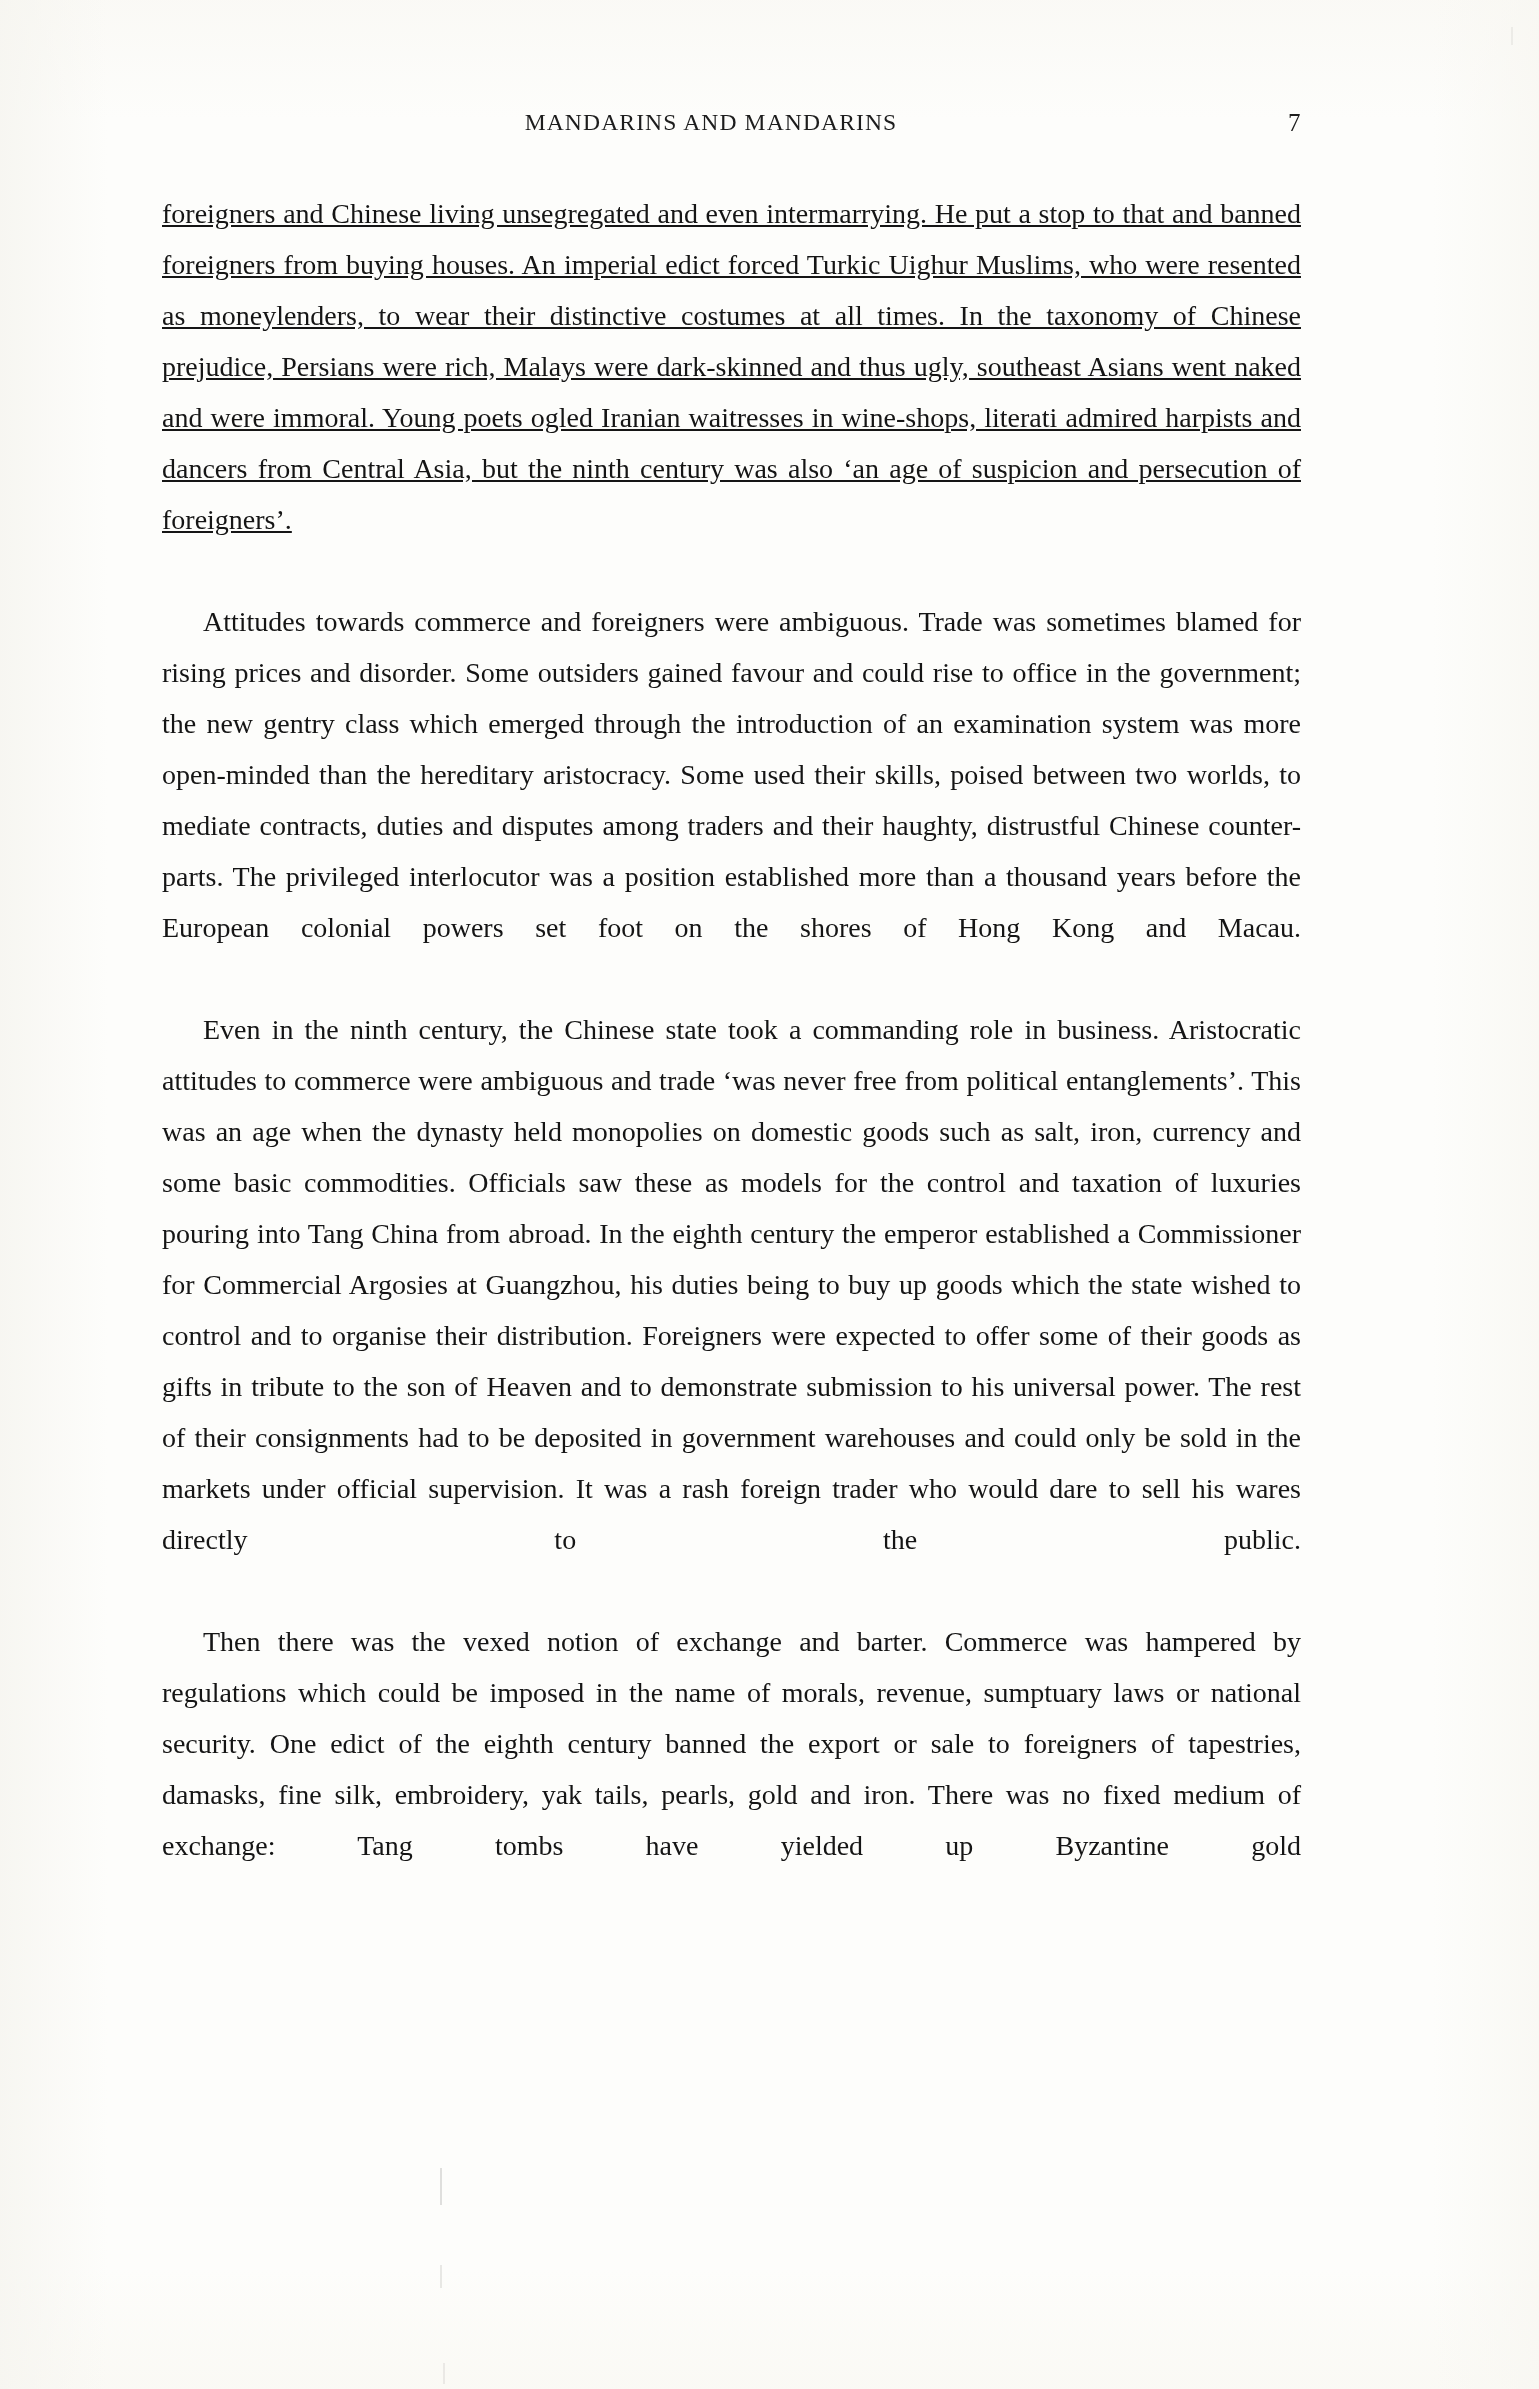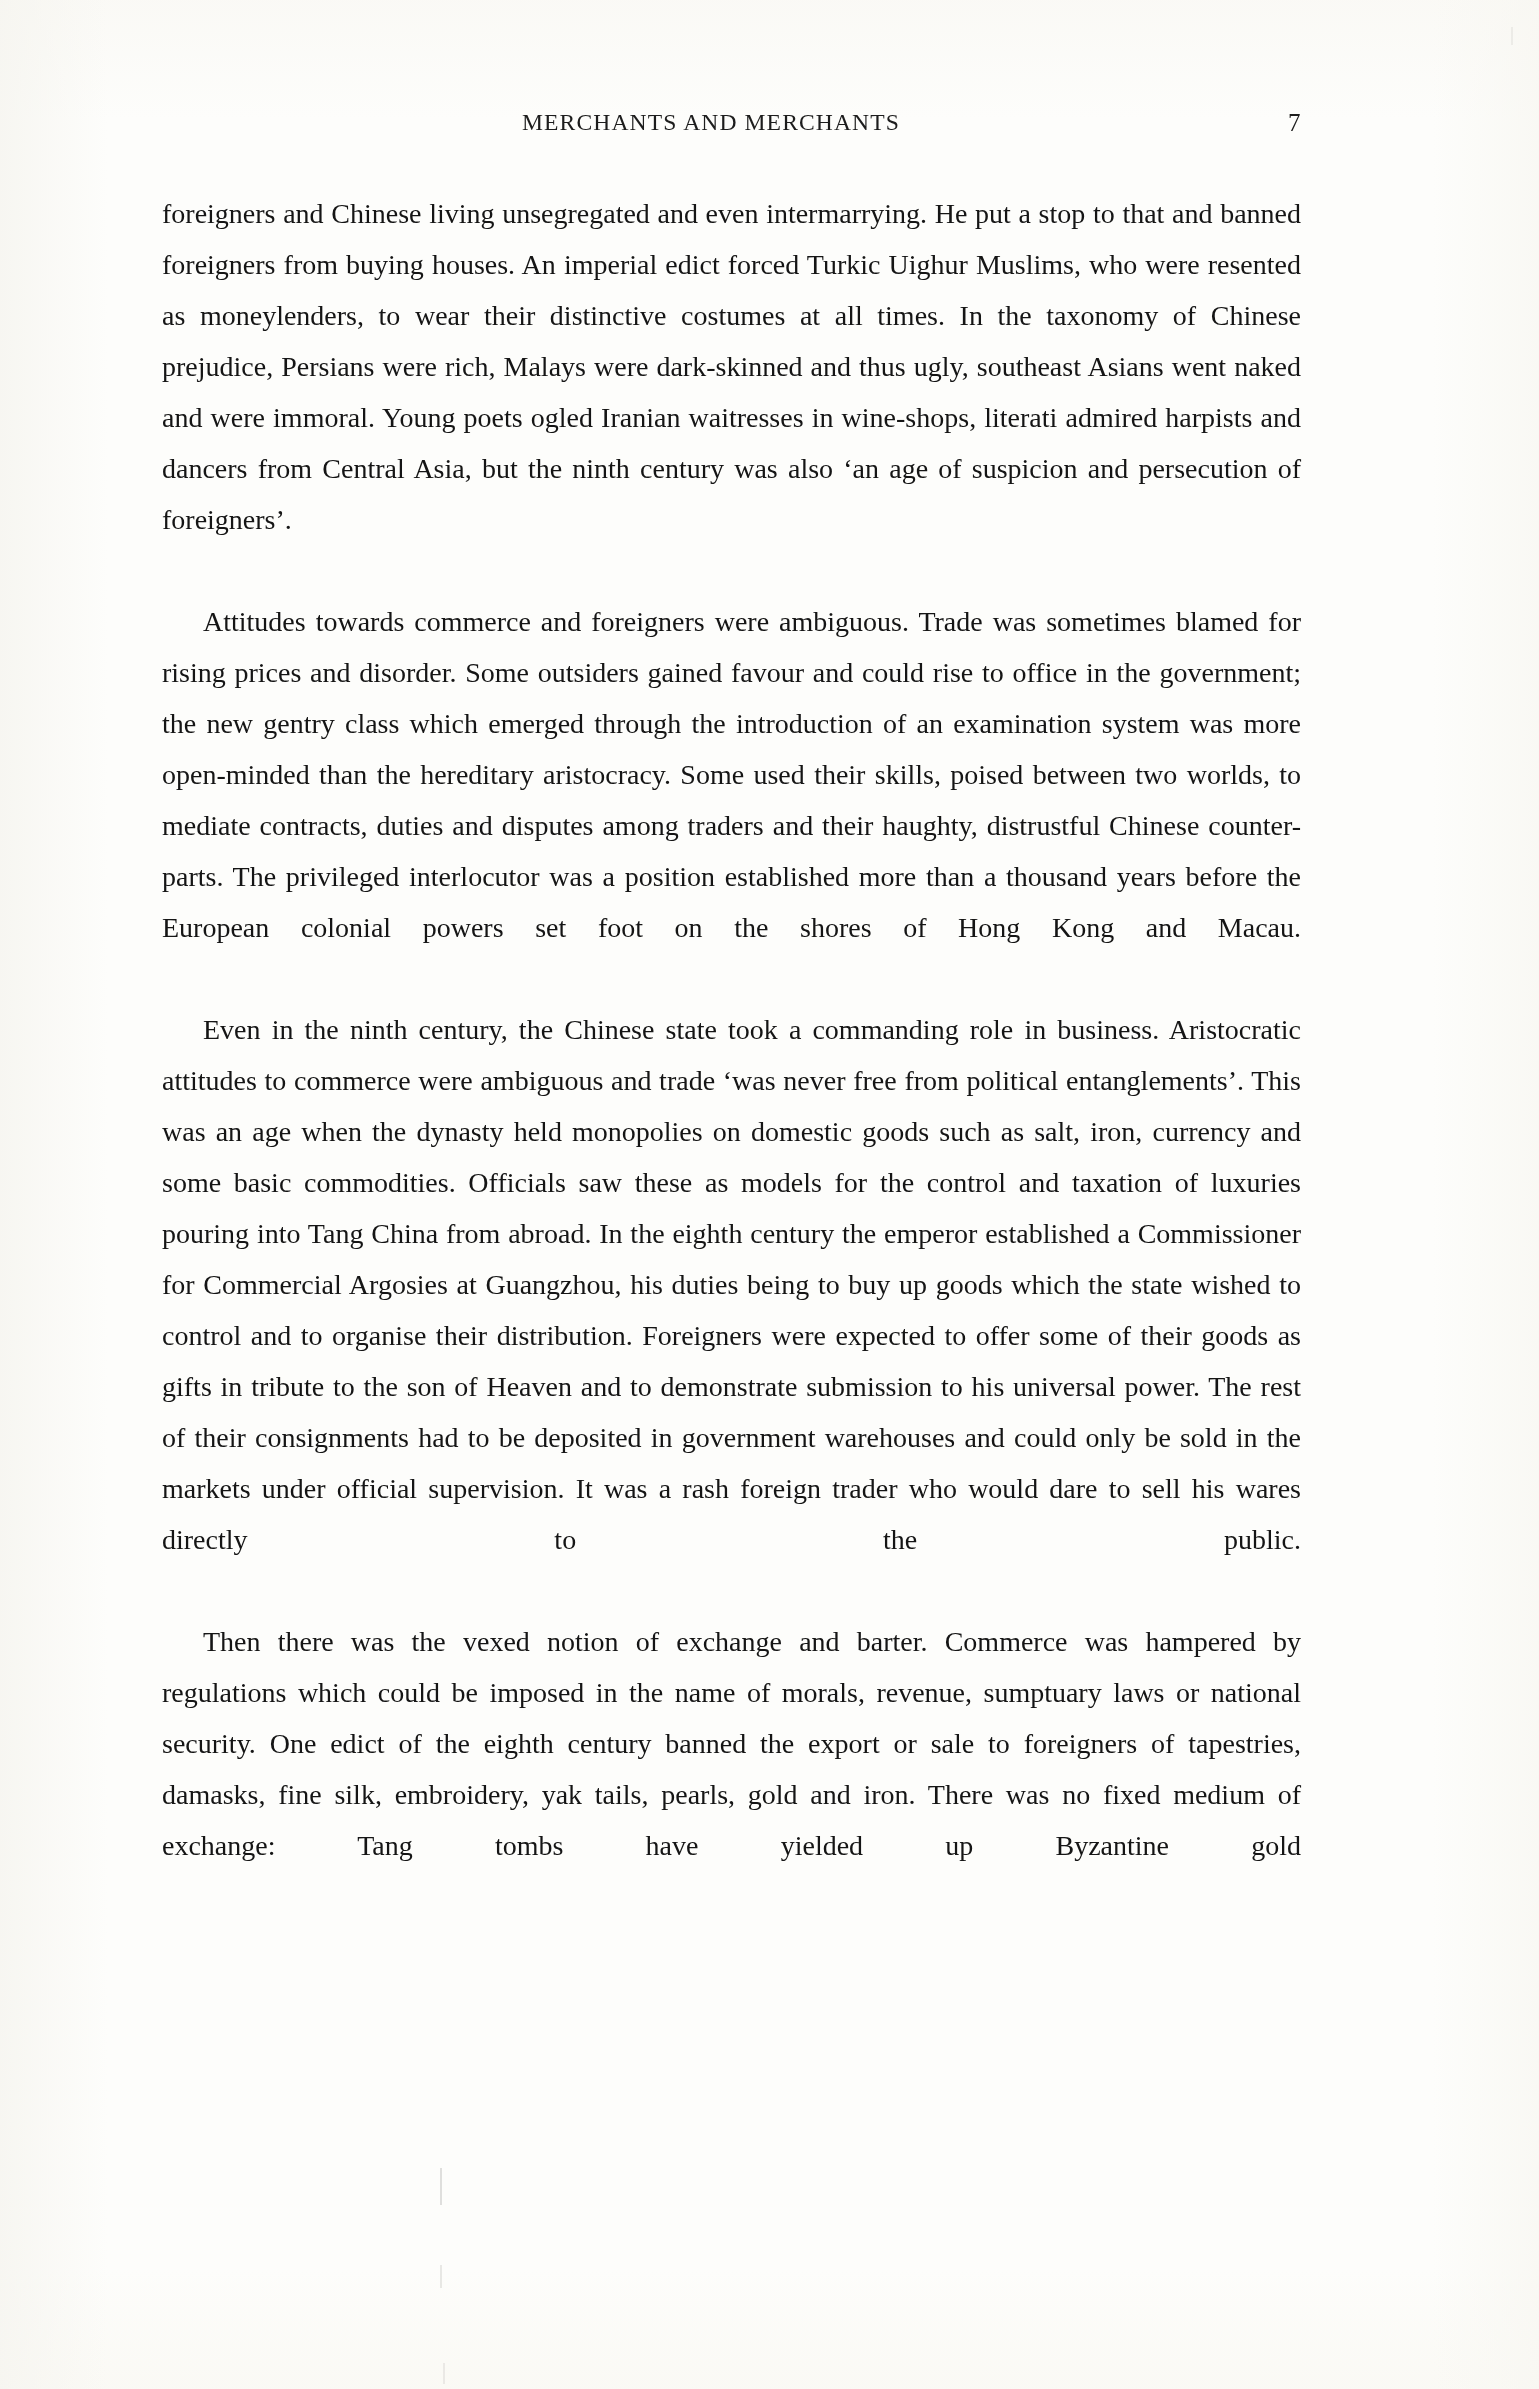--- a/index.html
+++ b/index.html
@@ -79,20 +79,21 @@
     line-height: 51px;
     color: #151515;
     hyphens: none;
     word-spacing: 0.2px;
   }
   .body-text p.indent {
     text-indent: 41px;
   }
   .body-text p.flush {
     text-indent: 0;
+    text-decoration: underline;
   }
   
   .body-text p::after {
     content: "";
     display: inline-block;
     width: 100%;
   }
 
   
   .scan-mark {
@@ -107,21 +108,21 @@
 </style>
 </head>
 <body>
 
 <div class="page">
   <div class="paper-tint"></div>
 
   <div class="content">
 
     <div class="runhead">
-      <div class="runhead-title">MERCHANTS AND MERCHANTS</div>
+      <div class="runhead-title">MANDARINS AND MANDARINS</div>
       <div class="runhead-folio">7</div>
     </div>
 
     <div class="body-text">
       <p class="flush">foreigners and Chinese living unsegregated and even intermarrying. He put a stop to that and banned foreigners from buying houses. An imperial edict forced Turkic Uighur Muslims, who were resented as moneylenders, to wear their distinctive costumes at all times. In the taxonomy of Chinese prejudice, Persians were rich, Malays were dark-skinned and thus ugly, southeast Asians went naked and were immoral. Young poets ogled Iranian waitresses in wine-shops, literati admired harpists and dancers from Central Asia, but the ninth century was also ‘an age of suspicion and persecution of foreigners’.</p>
       <p class="indent">Attitudes towards commerce and foreigners were ambiguous. Trade was sometimes blamed for rising prices and disorder. Some outsiders gained favour and could rise to office in the government; the new gentry class which emerged through the introduction of an examination system was more open-minded than the hereditary aristocracy. Some used their skills, poised between two worlds, to mediate contracts, duties and disputes among traders and their haughty, distrustful Chinese counter-parts. The privileged interlocutor was a position established more than a thousand years before the European colonial powers set foot on the shores of Hong Kong and Macau.</p>
       <p class="indent">Even in the ninth century, the Chinese state took a commanding role in business. Aristocratic attitudes to commerce were ambiguous and trade ‘was never free from political entanglements’. This was an age when the dynasty held monopolies on domestic goods such as salt, iron, currency and some basic commodities. Officials saw these as models for the control and taxation of luxuries pouring into Tang China from abroad. In the eighth century the emperor established a Commissioner for Commercial Argosies at Guangzhou, his duties being to buy up goods which the state wished to control and to organise their distribution. Foreigners were expected to offer some of their goods as gifts in tribute to the son of Heaven and to demonstrate submission to his universal power. The rest of their consignments had to be deposited in government warehouses and could only be sold in the markets under official supervision. It was a rash foreign trader who would dare to sell his wares directly to the public.</p>
       <p class="indent">Then there was the vexed notion of exchange and barter. Commerce was hampered by regulations which could be imposed in the name of morals, revenue, sumptuary laws or national security. One edict of the eighth century banned the export or sale to foreigners of tapestries, damasks, fine silk, embroidery, yak tails, pearls, gold and iron. There was no fixed medium of exchange: Tang tombs have yielded up Byzantine gold</p>
     </div>
 

